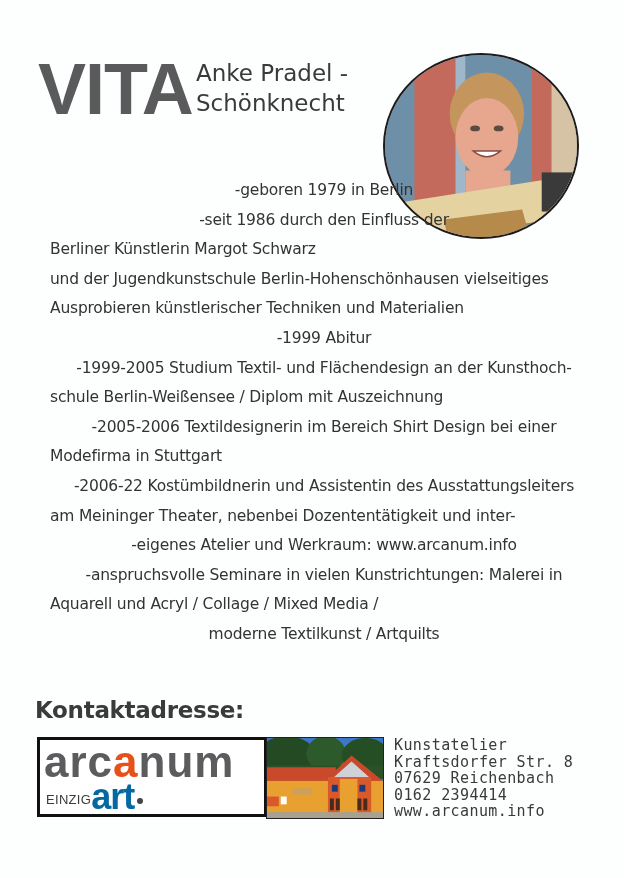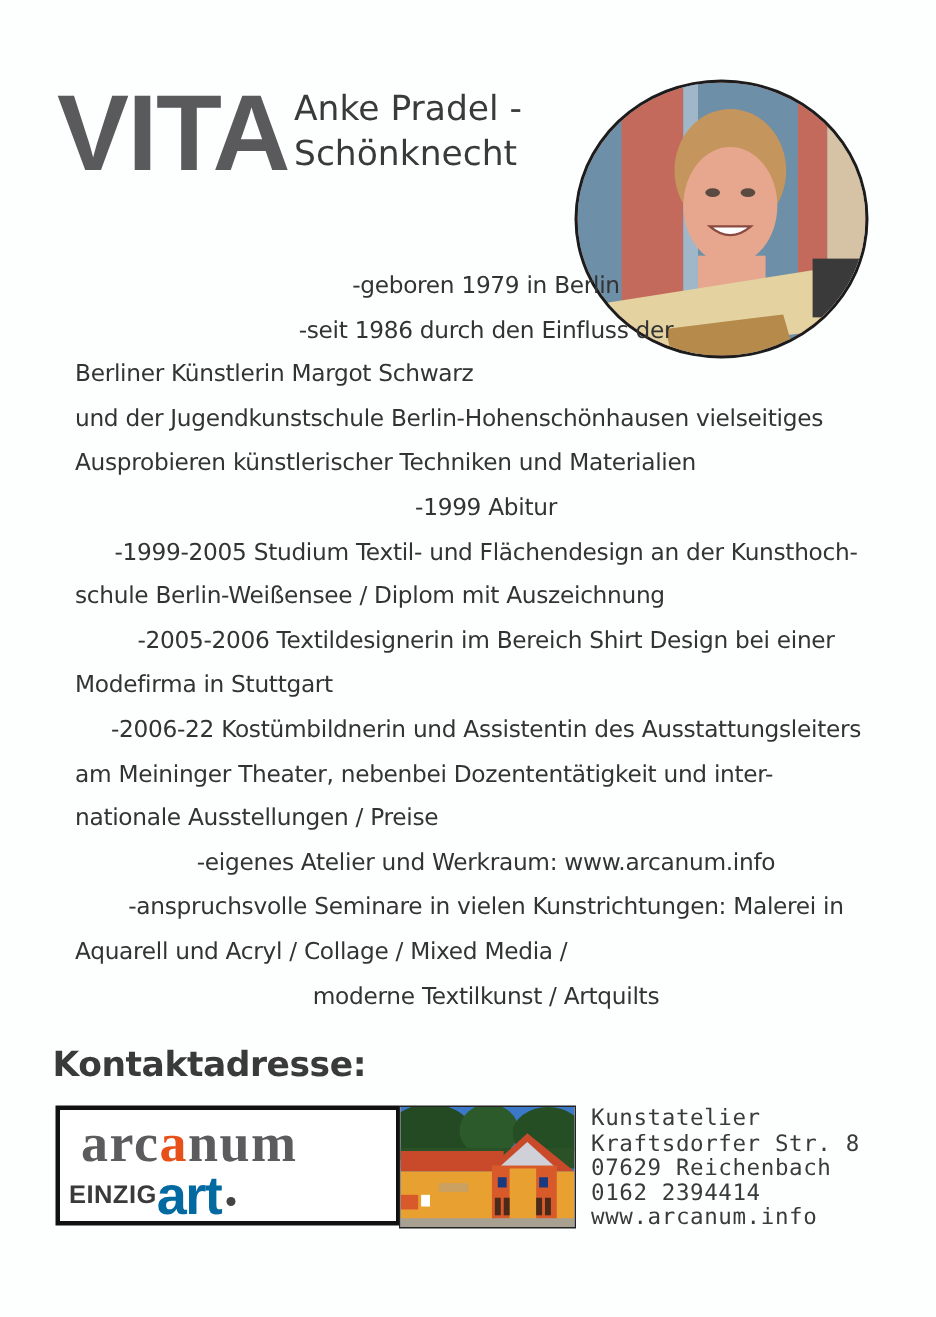--- a/index.html
+++ b/index.html
@@ -34,32 +34,32 @@
     .contact-heading {
       position: absolute; left: 35px; top: 697px;
       font-size: 23px; font-weight: bold; color: #3a3a3a; letter-spacing: -0.3px; text-align: right;
     }
 
     .logo-box {
       position: absolute; left: 37px; top: 737px; width: 229px; height: 80px;
       border: 3px solid #111; border-right: 2px solid #111; background: #fff;
     }
     .logo-top {
-      position: absolute; left: 14px; top: 2px;
-      font-family: Liberation Serif, serif; font-size: 36px; font-weight: bold;
+      position: absolute; left: 4px; top: 2px;
+      font-family: Liberation Sans, sans-serif; font-size: 44px; font-weight: bold;
       color: #5c5c5e; letter-spacing: 1px; line-height: 40px;
     }
     .logo-top .accent { color: #e8501a; }
     .logo-bottom {
       position: absolute; left: 6px; top: 40px; height: 34px; white-space: nowrap;
       display: flex; align-items: flex-end;
     }
     .logo-small {
-      font-family: "Liberation Sans", sans-serif; font-size: 17px; color: #3a3a3a;
-      padding-bottom: 7px; letter-spacing: 0.3px; font-weight: bold;
+      font-family: "Liberation Sans", sans-serif; font-size: 13px; color: #3a3a3a;
+      padding-bottom: 7px; letter-spacing: 0.3px;
     }
     .logo-art {
       font-family: "Liberation Sans", sans-serif; font-size: 36px; font-weight: bold;
       color: #0369a1; line-height: 30px; letter-spacing: -1px; padding-bottom: 2px;
     }
     .logo-dot {
       width: 6px; height: 6px; background: #444; border-radius: 50%;
       margin-left: 3px; margin-bottom: 10px;
     }
 
@@ -110,21 +110,20 @@
   <div class="line indent">Berliner Künstlerin Margot Schwarz</div>
   <div class="line indent">und der Jugendkunstschule Berlin-Hohenschönhausen vielseitiges</div>
   <div class="line indent">Ausprobieren künstlerischer Techniken und Materialien</div>
   <div class="line noindent">-1999 Abitur</div>
   <div class="line noindent">-1999-2005 Studium Textil- und Flächendesign an der Kunsthoch-</div>
   <div class="line indent">schule Berlin-Weißensee / Diplom mit Auszeichnung</div>
   <div class="line noindent">-2005-2006 Textildesignerin im Bereich Shirt Design bei einer</div>
   <div class="line indent">Modefirma in Stuttgart</div>
   <div class="line noindent">-2006-22 Kostümbildnerin und Assistentin des Ausstattungsleiters</div>
   <div class="line indent">am Meininger Theater, nebenbei Dozententätigkeit und inter-</div>
-  <div class="line indent">nationale Ausstellungen / Preise</div>
   <div class="line noindent">-eigenes Atelier und Werkraum: www.arcanum.info</div>
   <div class="line noindent">-anspruchsvolle Seminare in vielen Kunstrichtungen: Malerei in</div>
   <div class="line indent">Aquarell und Acryl / Collage / Mixed Media /</div>
   <div class="line noindent">moderne Textilkunst / Artquilts</div>
 </div>
 
 <div class="contact-heading">Kontaktadresse:</div>
 
 <div class="logo-box">
   <div class="logo-top">

